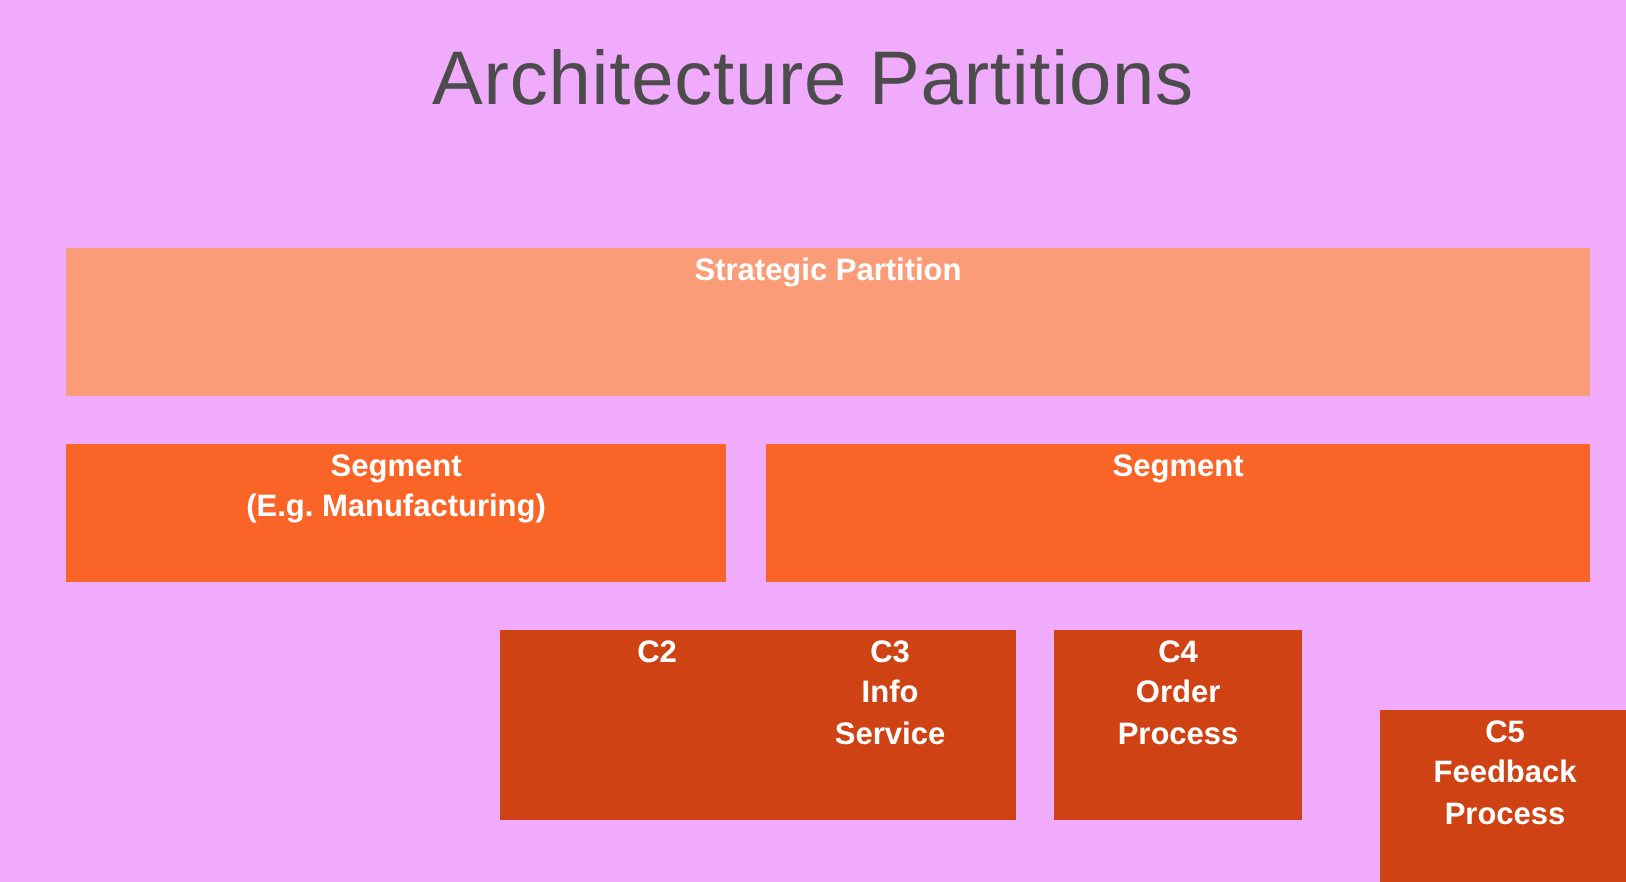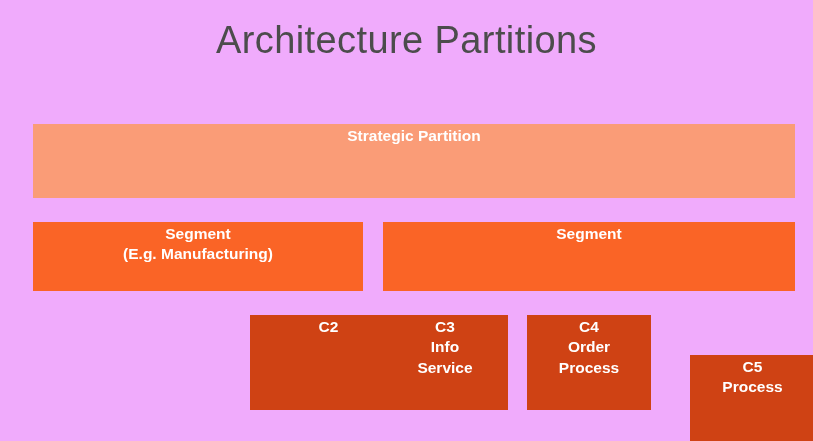--- a/index.html
+++ b/index.html
@@ -148,18 +148,19 @@
     </div>
 
     <div class="box capability-box cap-4">
       <span class="box-line">C4</span>
       <span class="box-line">Order</span>
       <span class="box-line">Process</span>
     </div>
 
     <div class="box capability-box cap-5">
       <span class="box-line">C5</span>
+      <span class="box-line">Feedback</span>
       <span class="box-line">Process</span>
     </div>
 
   </div>
 
 </div>
 
 </body></html>

